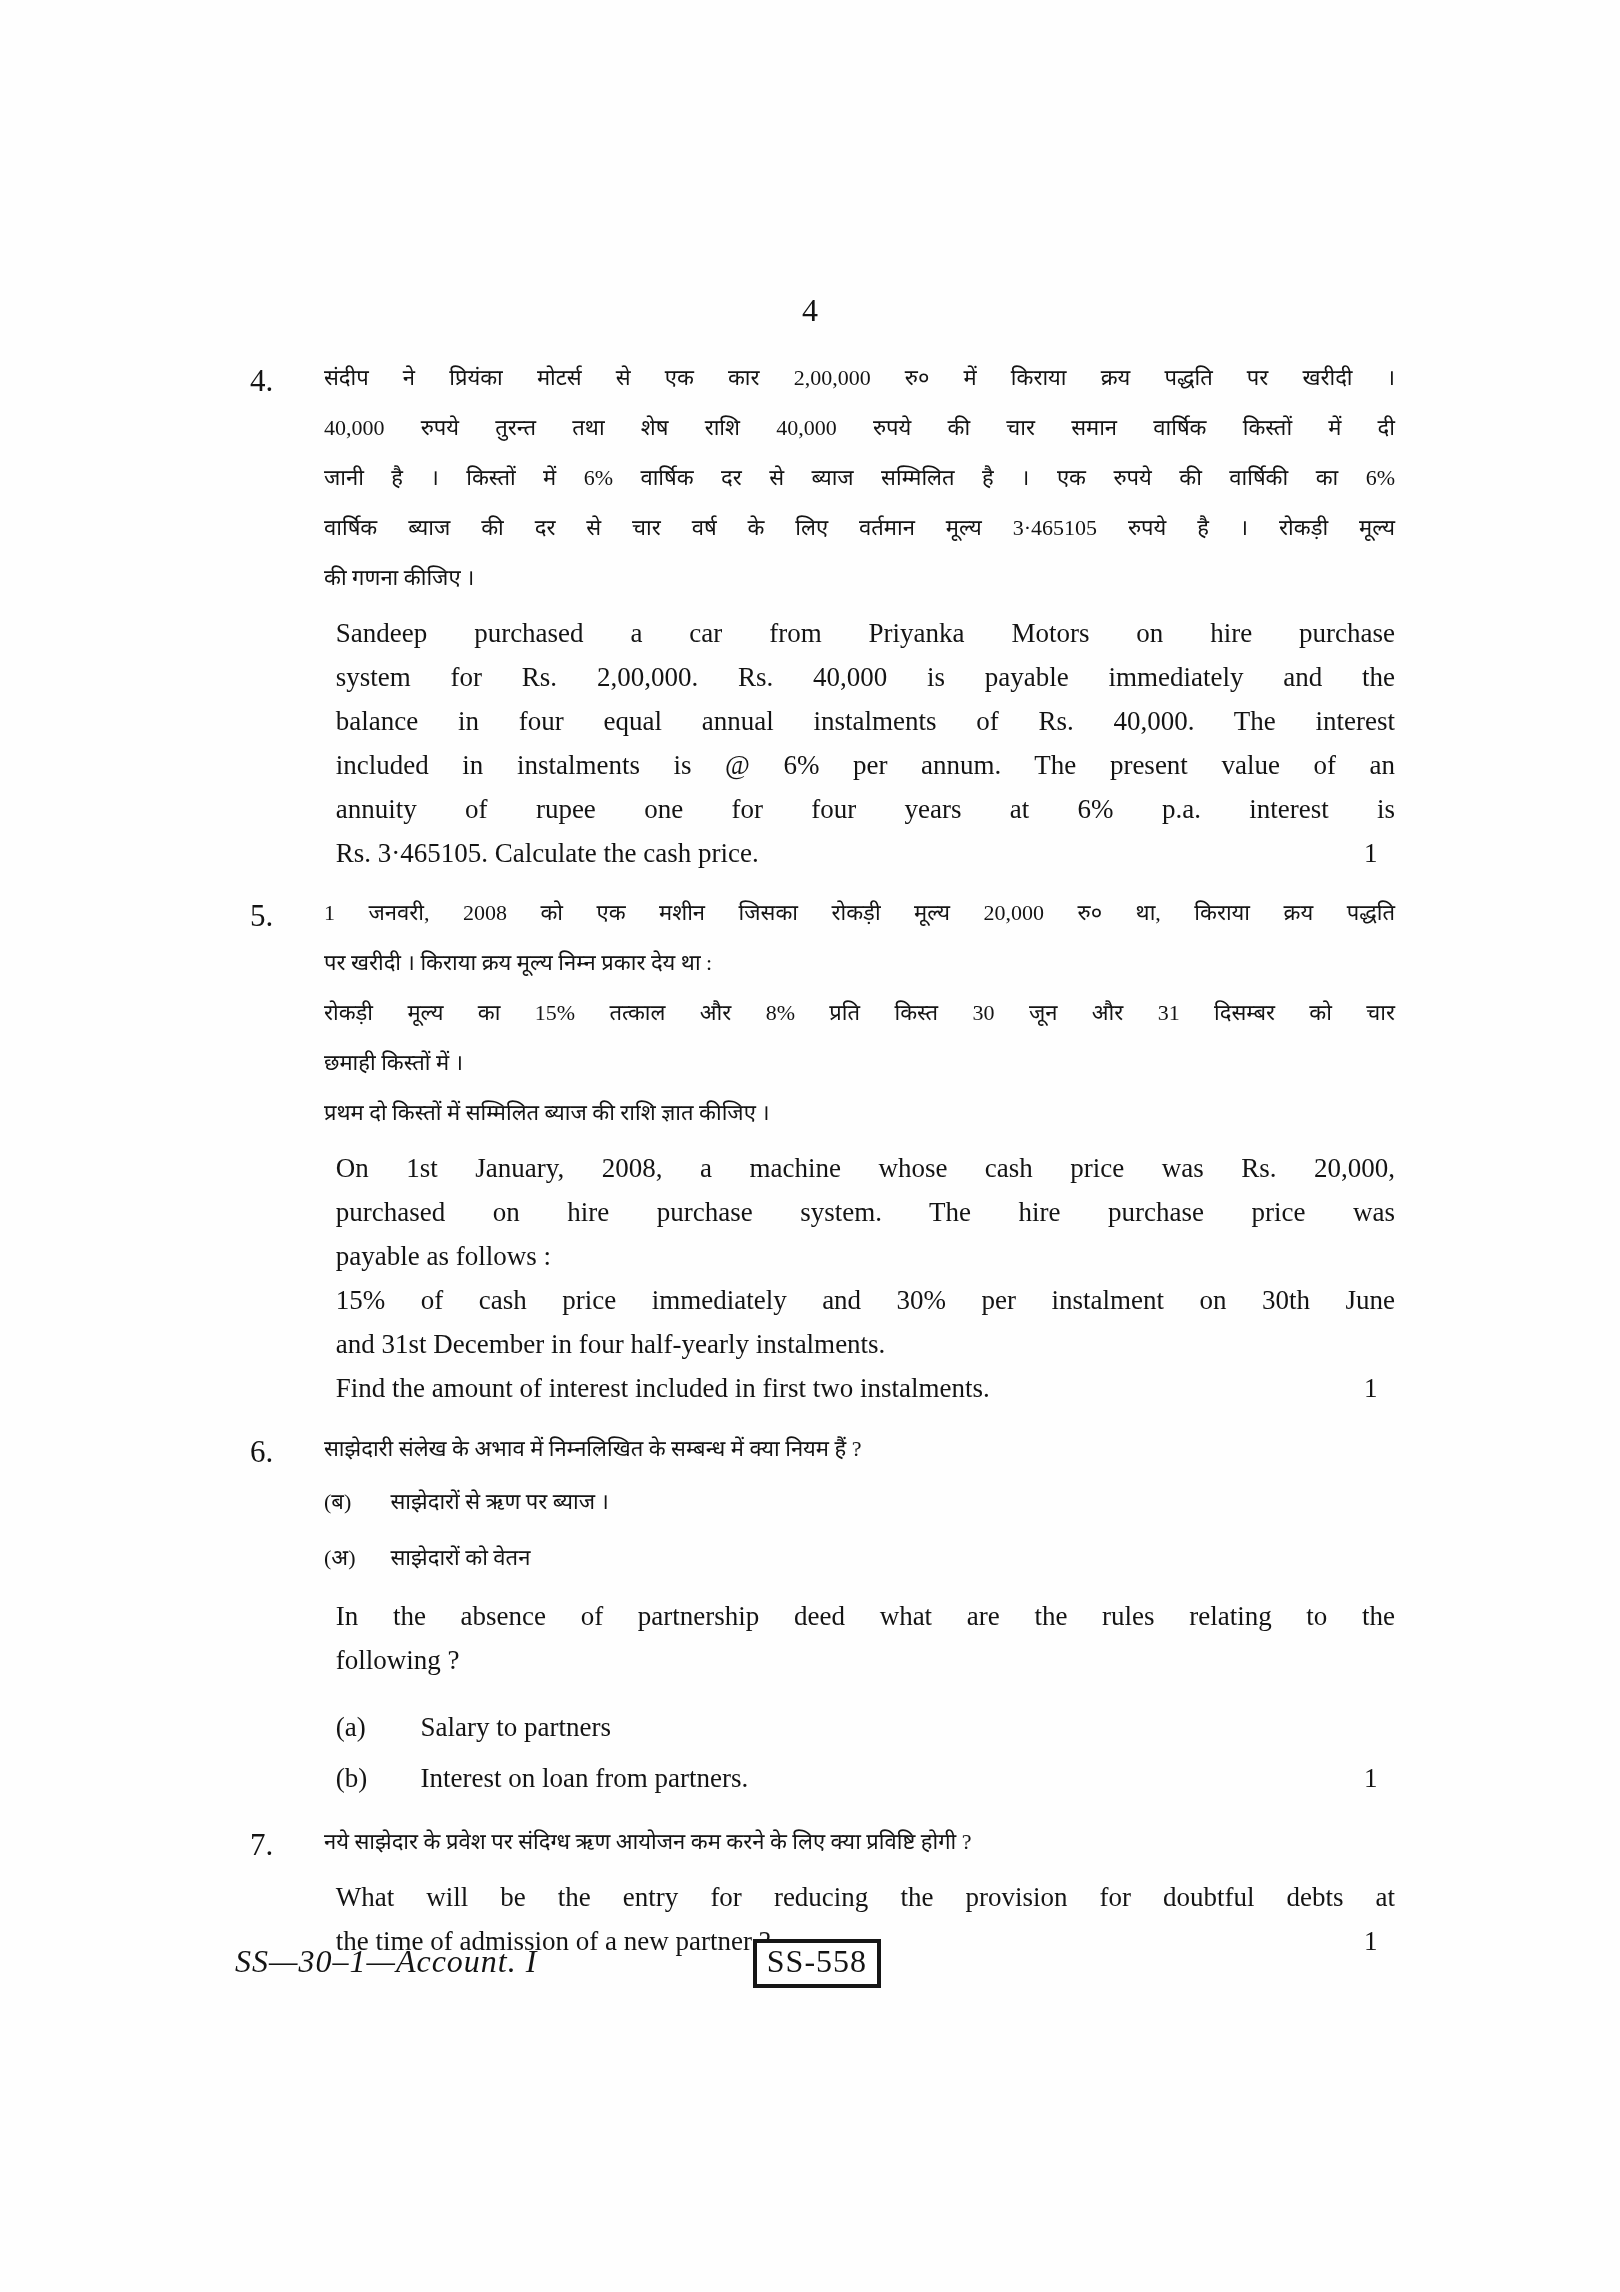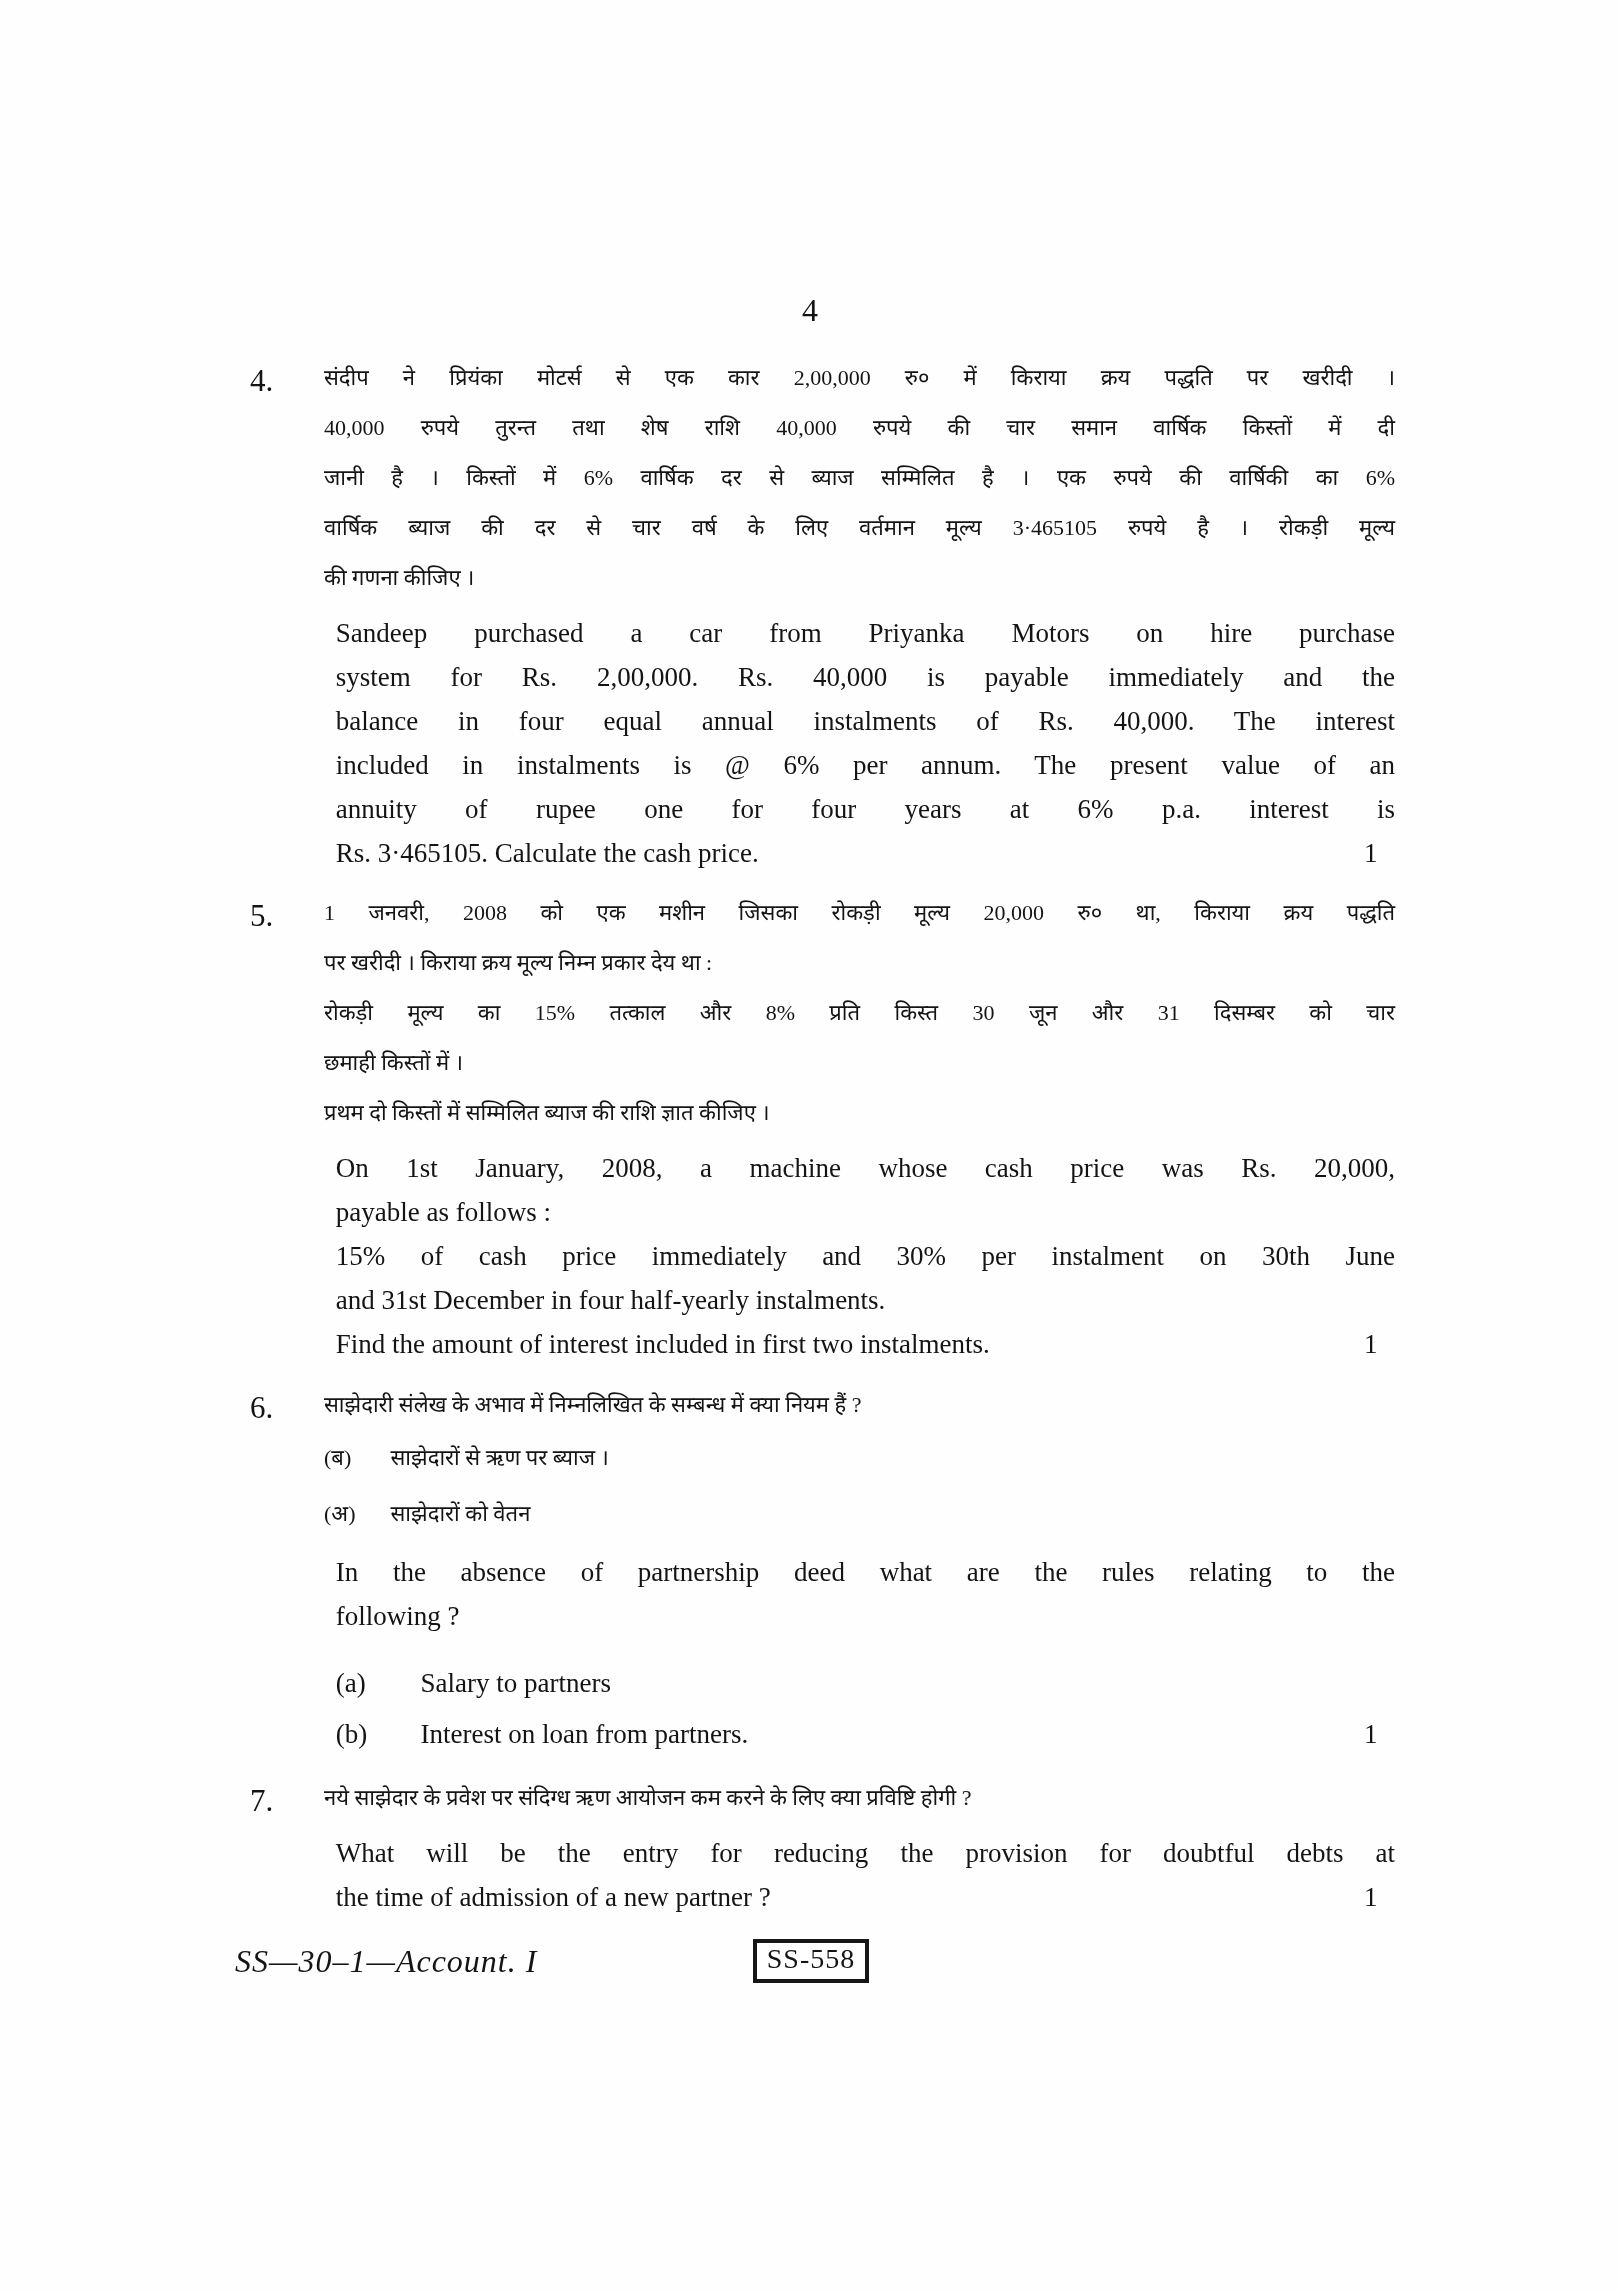--- a/index.html
+++ b/index.html
@@ -40,21 +40,21 @@
   .elabel{display:inline-block;width:78px;}
   .mark{position:absolute;right:17.6px;top:0;}
   .footer-left{
     position:absolute;left:235px;top:1943px;
     font-style:italic;font-size:32px;letter-spacing:1px;
   }
   .code-box{
     position:absolute;left:753px;top:1939px;
     border:4.9px solid #161616;
     padding:0px 9.8px 3.9px 9.8px;
-    font-size:28px;letter-spacing:1px;
+    font-size:32px;letter-spacing:1px;
     background:#fff;
   }
 </style>
 </head>
 <body>
 
 <div class="page">
 
   <div class="pageno">4</div>
 
@@ -86,20 +86,21 @@
       <div class="qn">5.</div>
       <div class="hi">
         <div class="ln j">1 जनवरी, 2008 को एक मशीन जिसका रोकड़ी मूल्य 20,000 रु० था, किराया क्रय पद्धति</div>
         <div class="ln">पर खरीदी । किराया क्रय मूल्य निम्न प्रकार देय था :</div>
         <div class="ln j">रोकड़ी मूल्य का 15% तत्काल और 8% प्रति किस्त 30 जून और 31 दिसम्बर को चार</div>
         <div class="ln">छमाही किस्तों में ।</div>
         <div class="ln">प्रथम दो किस्तों में सम्मिलित ब्याज की राशि ज्ञात कीजिए ।</div>
       </div>
       <div class="en">
         <div class="ln j">On 1st January, 2008, a machine whose cash price was Rs. 20,000,</div>
+        <div class="ln j">purchased on hire purchase system. The hire purchase price was</div>
         <div class="ln">payable as follows :</div>
         <div class="ln j">15% of cash price immediately and 30% per instalment on 30th June</div>
         <div class="ln">and 31st December in four half-yearly instalments.</div>
         <div class="ln">
           <span>Find the amount of interest included in first two instalments.</span>
           <span class="mark">1</span>
         </div>
       </div>
     </div>
 

